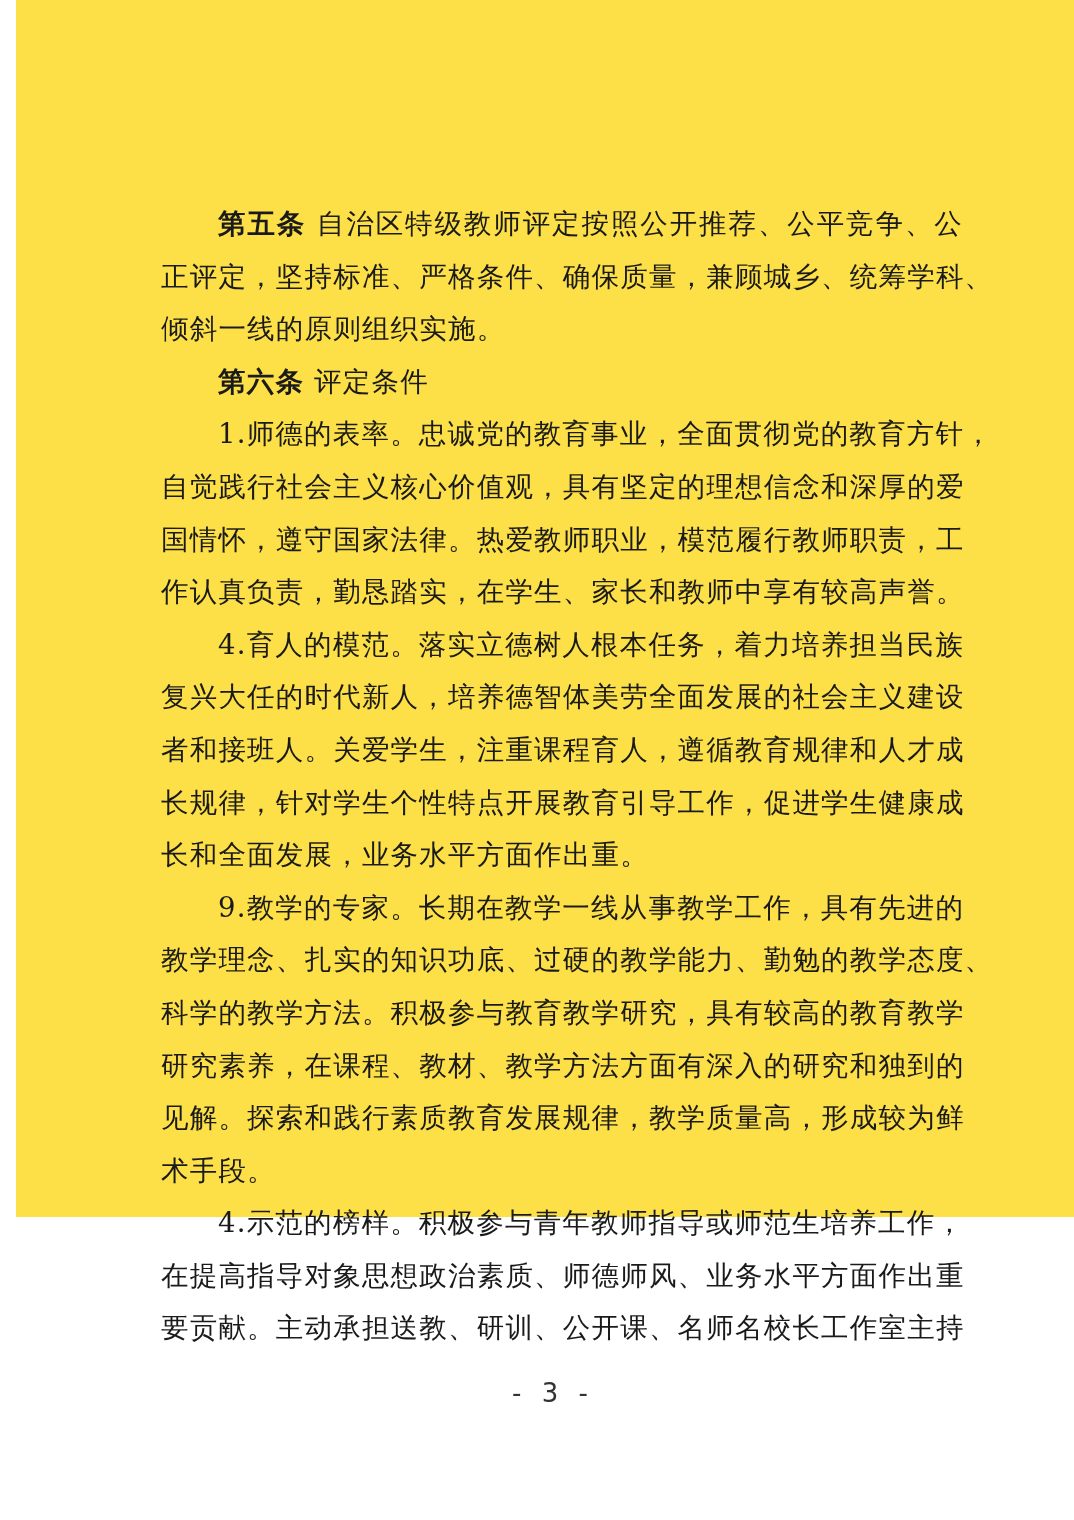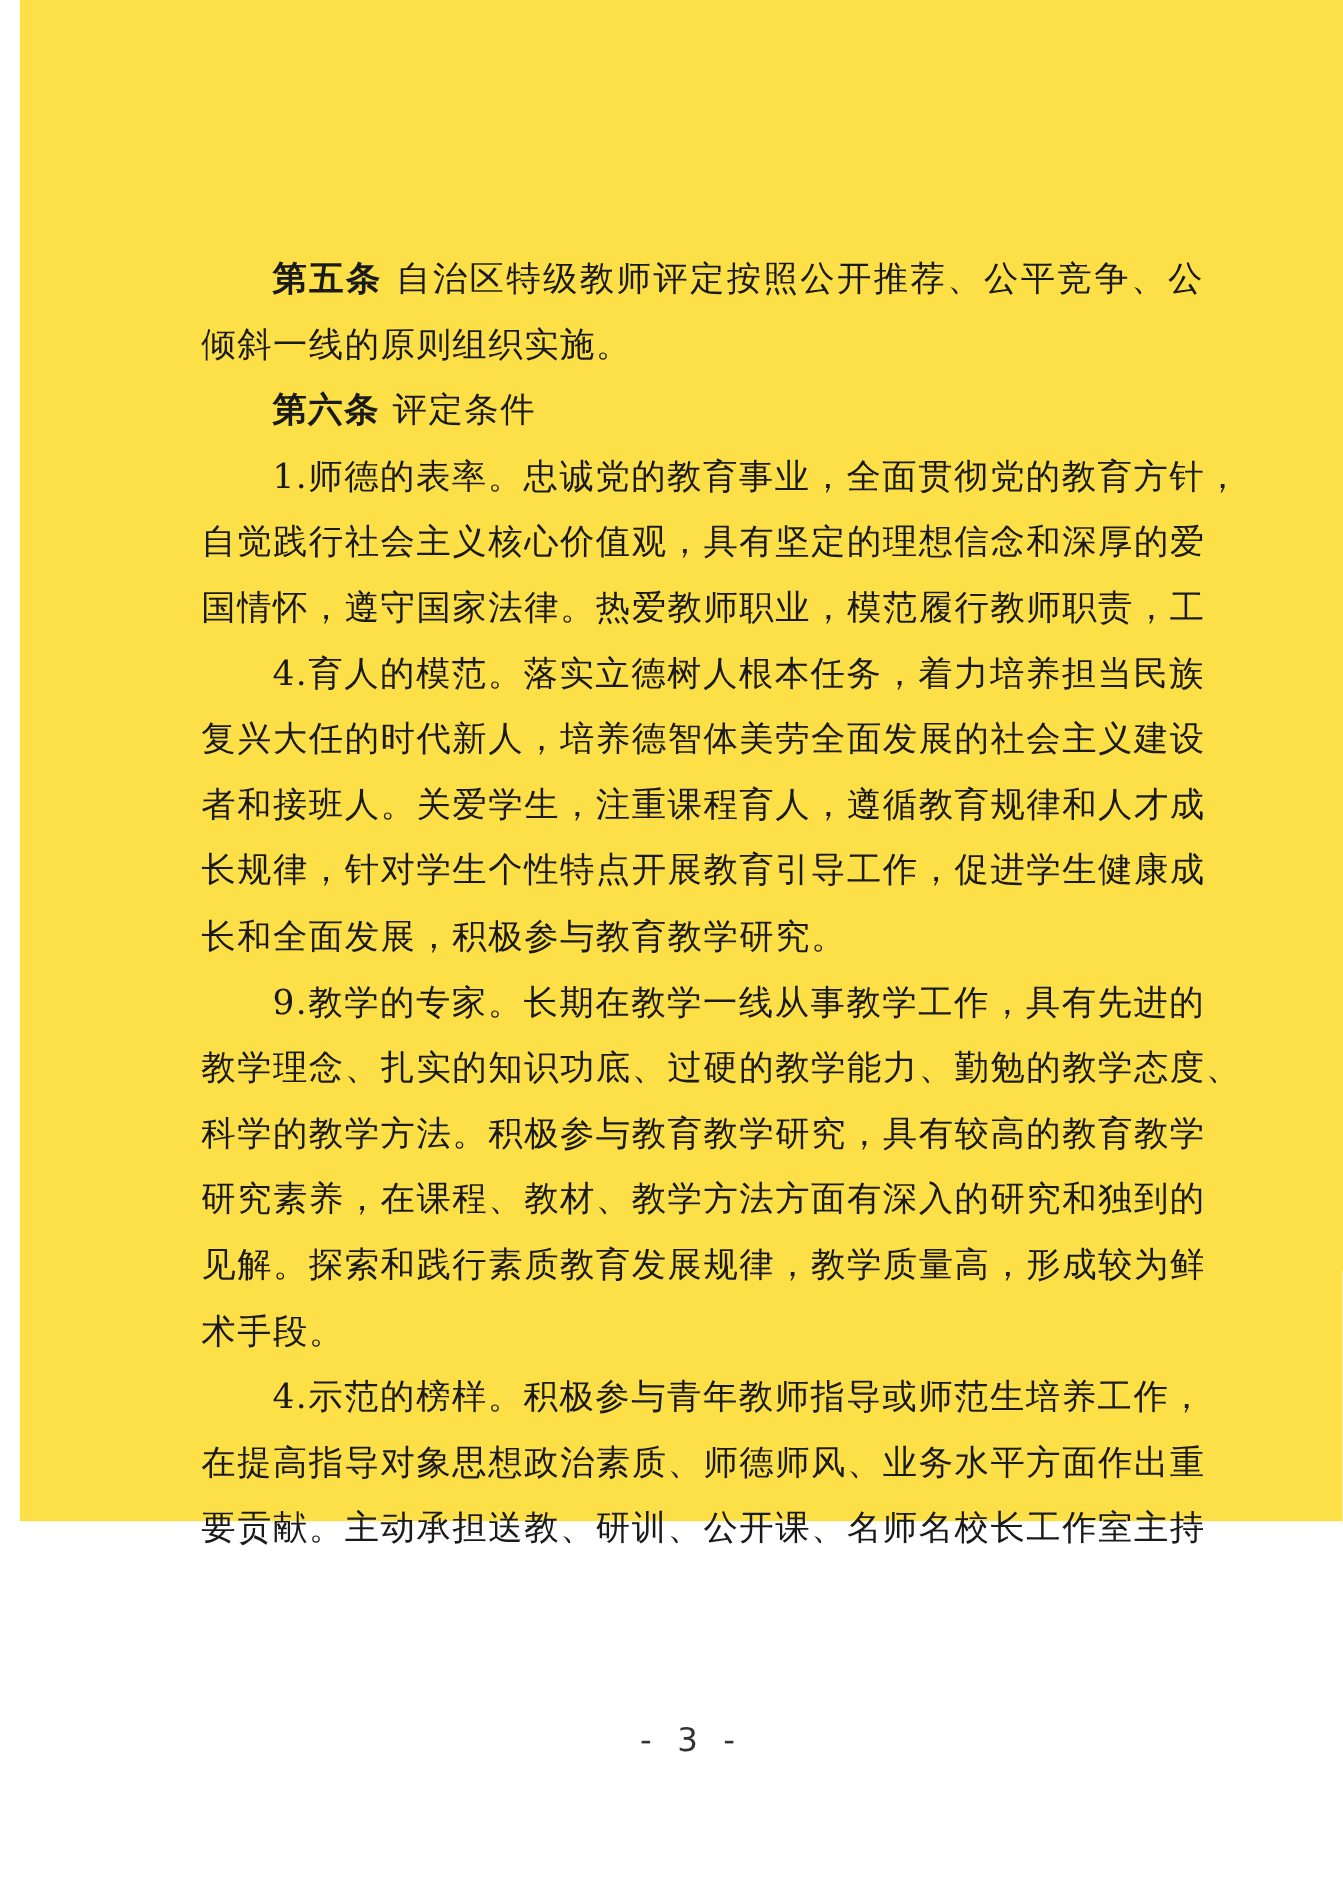--- a/index.html
+++ b/index.html
@@ -60,33 +60,35 @@
       letter-spacing: 6px;
     }
   </style>
 </head>
 <body>
 
 <div class="page">
   <div class="text-column">
 
     <div class="line indent"><span class="bold">第五条</span><span> 自治区特级教师评定按照公开推荐、公平竞争、公</span></div>
+    <div class="line">正评定，坚持标准、严格条件、确保质量，兼顾城乡、统筹学科、</div>
     <div class="line last">倾斜一线的原则组织实施。</div>
 
     <div class="line indent last"><span class="bold">第六条</span><span>  评定条件</span></div>
 
     <div class="line indent">1.师德的表率。忠诚党的教育事业，全面贯彻党的教育方针，</div>
     <div class="line">自觉践行社会主义核心价值观，具有坚定的理想信念和深厚的爱</div>
     <div class="line">国情怀，遵守国家法律。热爱教师职业，模范履行教师职责，工</div>
+    <div class="line">作认真负责，勤恳踏实，在学生、家长和教师中享有较高声誉。</div>
 
     <div class="line indent">4.育人的模范。落实立德树人根本任务，着力培养担当民族</div>
     <div class="line">复兴大任的时代新人，培养德智体美劳全面发展的社会主义建设</div>
     <div class="line">者和接班人。关爱学生，注重课程育人，遵循教育规律和人才成</div>
     <div class="line">长规律，针对学生个性特点开展教育引导工作，促进学生健康成</div>
-    <div class="line last">长和全面发展，积极参与教育教学研究。</div>
+    <div class="line last">长和全面发展，业务水平方面作出重。</div>
 
     <div class="line indent">9.教学的专家。长期在教学一线从事教学工作，具有先进的</div>
     <div class="line">教学理念、扎实的知识功底、过硬的教学能力、勤勉的教学态度、</div>
     <div class="line">科学的教学方法。积极参与教育教学研究，具有较高的教育教学</div>
     <div class="line">研究素养，在课程、教材、教学方法方面有深入的研究和独到的</div>
     <div class="line">见解。探索和践行素质教育发展规律，教学质量高，形成较为鲜</div>
     <div class="line last">术手段。</div>
 
     <div class="line indent">4.示范的榜样。积极参与青年教师指导或师范生培养工作，</div>
     <div class="line">在提高指导对象思想政治素质、师德师风、业务水平方面作出重</div>

